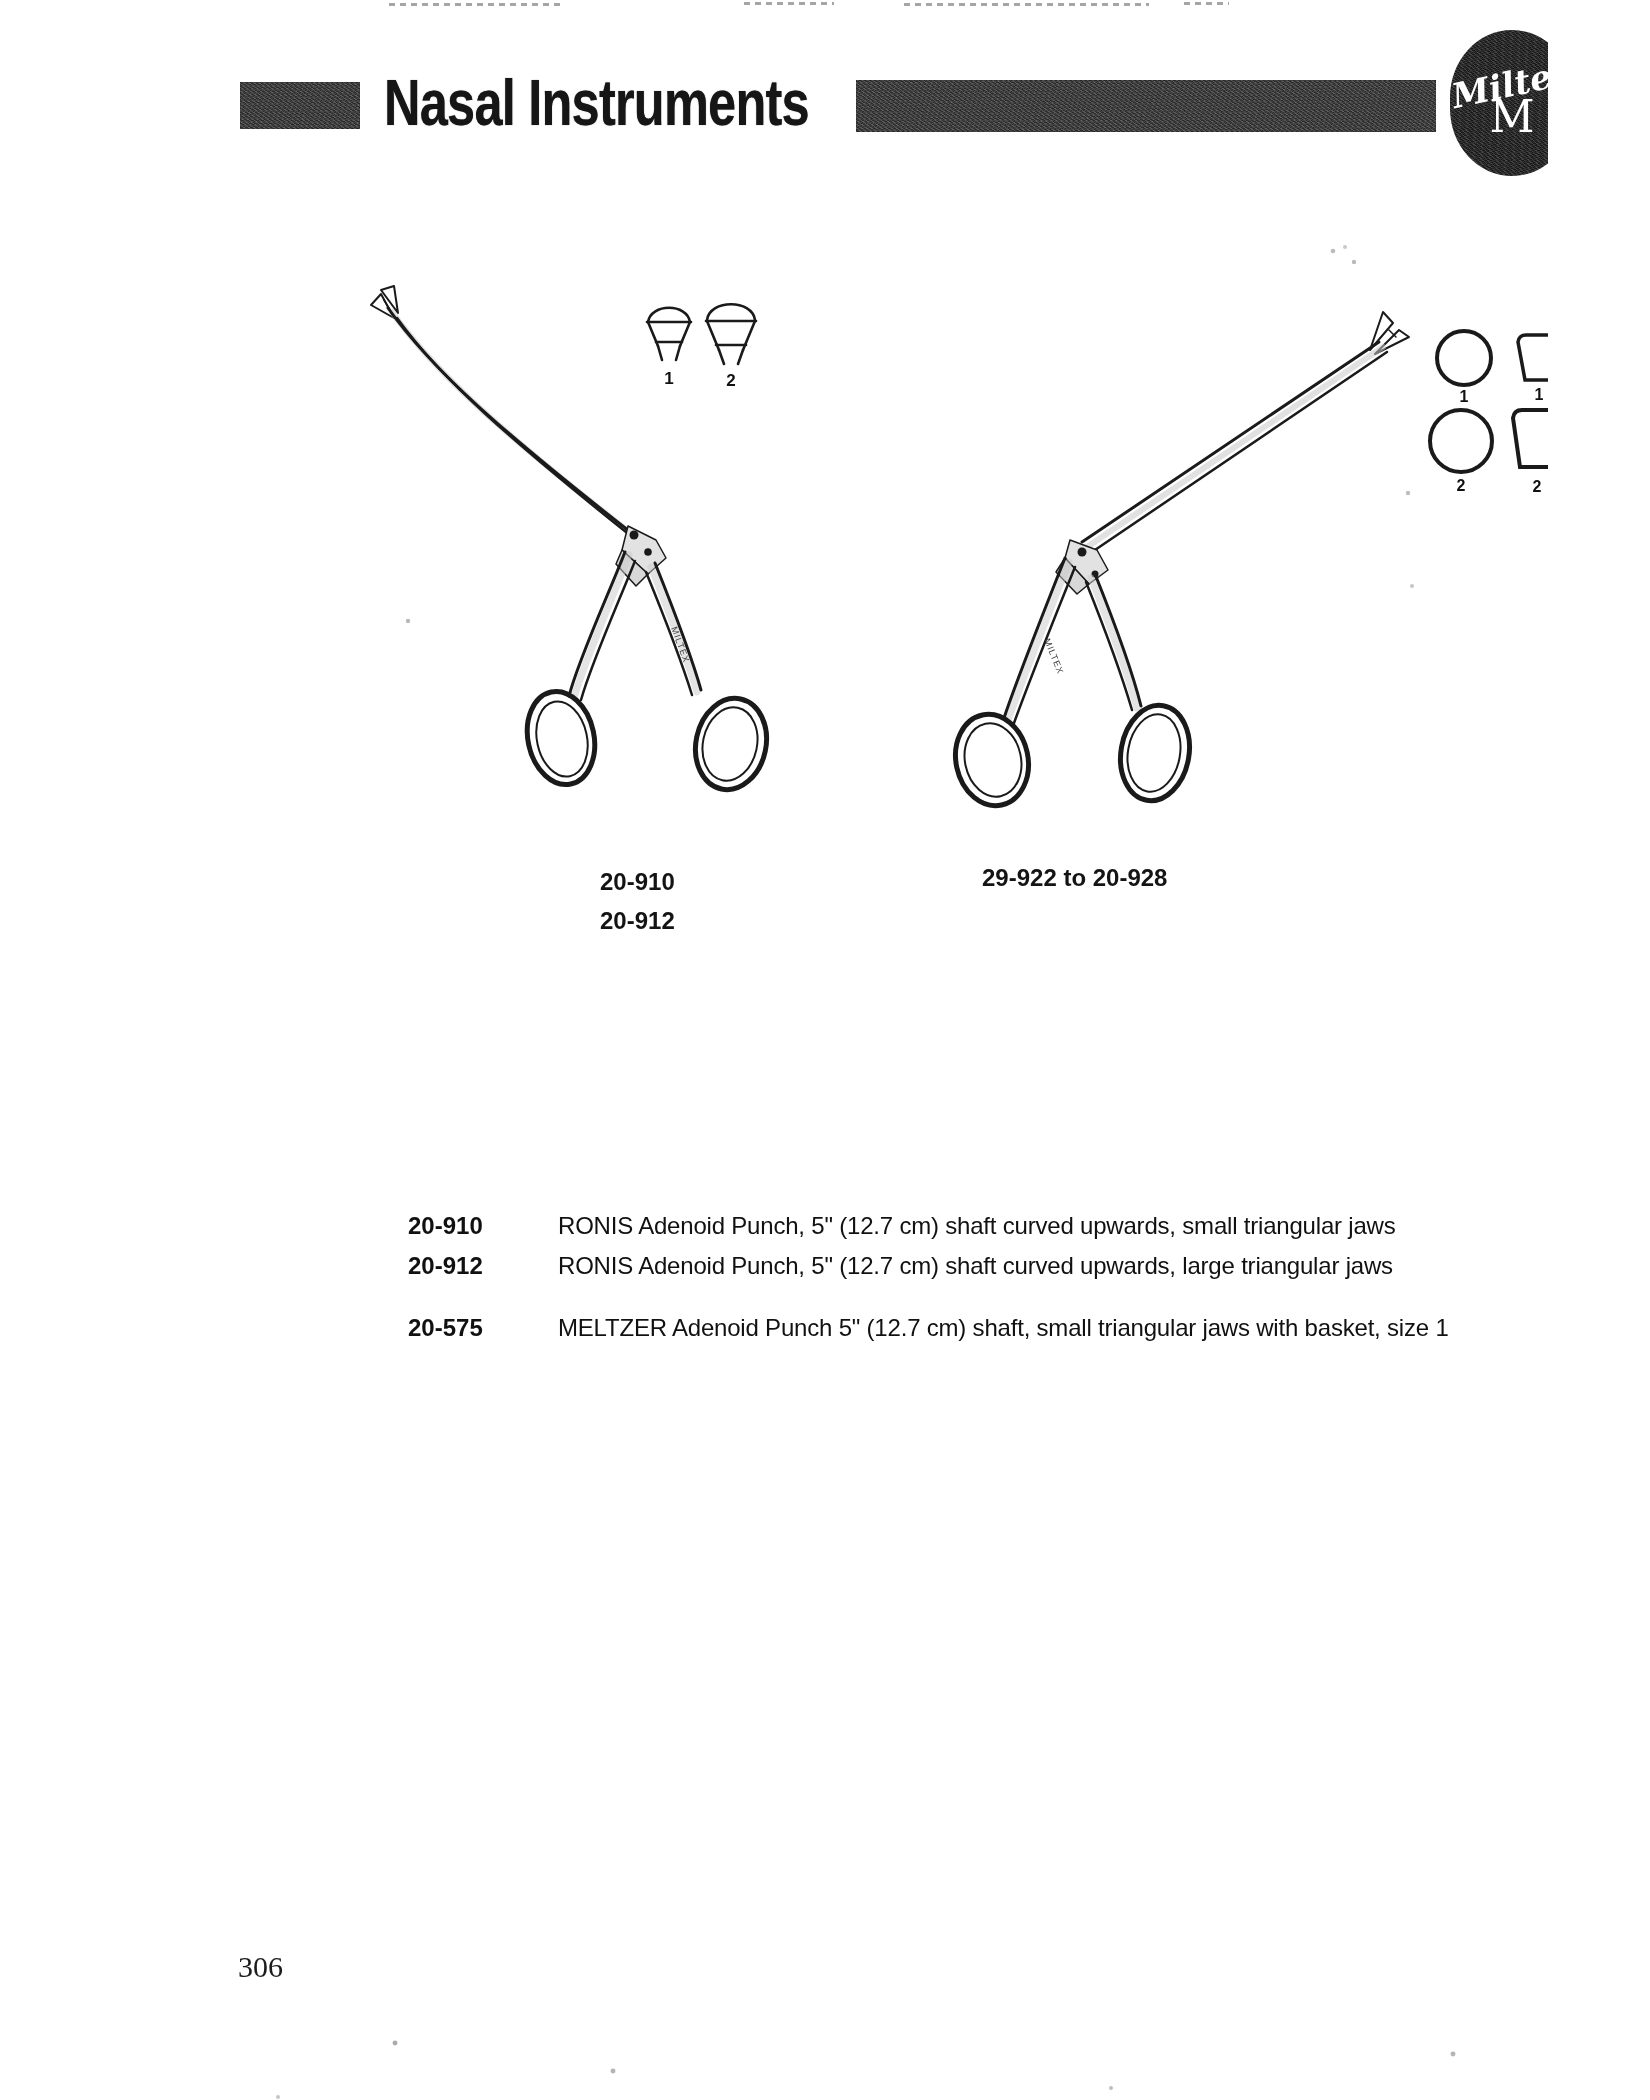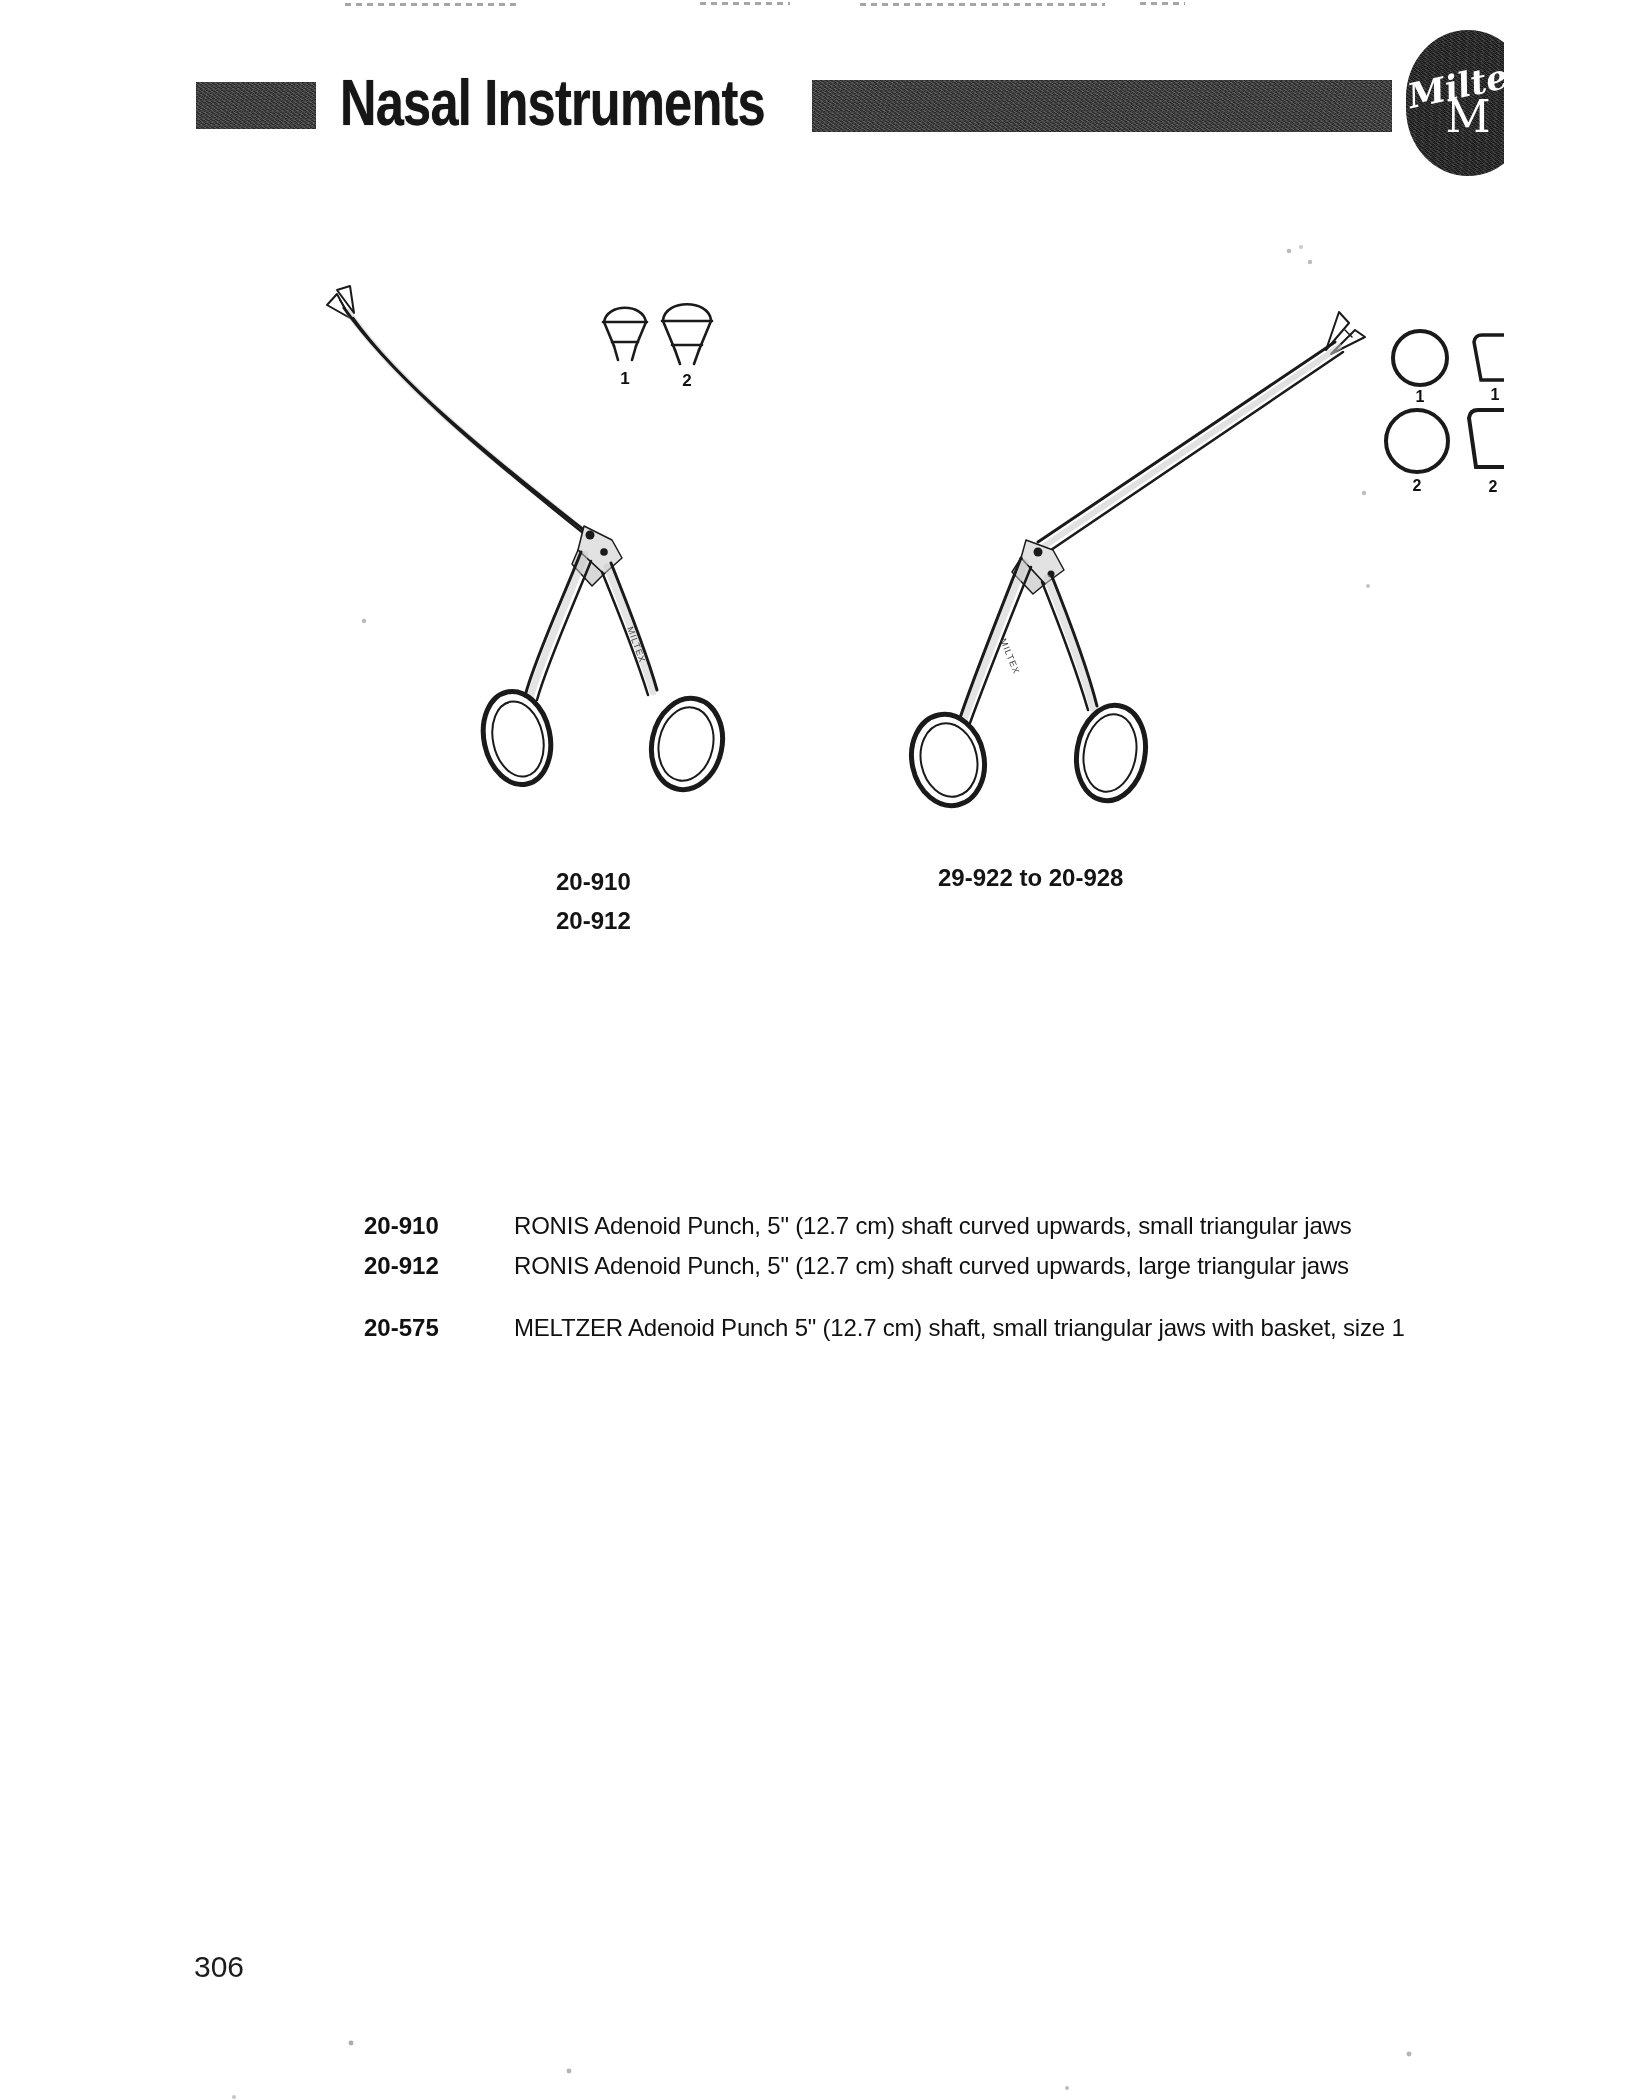--- a/index.html
+++ b/index.html
@@ -1,19 +1,19 @@
 <!DOCTYPE html>
 <html><head>
 <meta charset="utf-8">
 <style>
   * { margin:0; padding:0; box-sizing:border-box; }
   html,body { background:#ffffff; }
   body { font-family:"Liberation Sans", sans-serif; color:#111; }
   .page {
-    position:relative; width:1504px; height:2100px; background:#fff; overflow:hidden;
+    position:relative; width:1504px; height:2100px; background:#fff; overflow:hidden;margin-left:44px;
   }
 
   
   .bar {
     position:absolute; background:
       repeating-linear-gradient(37deg, rgba(255,255,255,.16) 0 1px, transparent 1px 3px),
       repeating-linear-gradient(-24deg, rgba(255,255,255,.10) 0 1px, transparent 1px 2px),
       #2c2c2c;
     box-shadow:0 0 1px #000 inset;
   }
@@ -58,21 +58,21 @@
   .caption-right { left:938px; top:864px; }
 
   
   .products { position:absolute; left:364px; top:1206px; width:1190px; }
   .product-group { margin-bottom:22px; }
   .product-row { display:flex; height:40px; align-items:center; font-size:24px; }
   .product-row .code { width:150px; font-weight:700; flex:0 0 auto; }
   .product-row .desc { flex:1; letter-spacing:-0.2px; white-space:nowrap; }
 
   
-  .page-number { position:absolute; left:194px; top:1950px; font-size:30px; color:#1c1c1c; }
+  .page-number { position:absolute; left:194px; top:1950px; font-size:30px; color:#1c1c1c;font-family:Liberation Serif, serif; }
 
   
   .dash { position:absolute; height:3px; opacity:.5;
     background:repeating-linear-gradient(90deg, #4c4c4c 0 6px, transparent 6px 11px); }
   .d1 { left:345px;  top:3px; width:175px; }
   .d2 { left:700px;  top:2px; width:90px;  }
   .d3 { left:860px;  top:3px; width:245px; }
   .d4 { left:1140px; top:2px; width:45px;  }
   .d5 { left:1525px; top:3px; width:55px;  }
   .specks {

